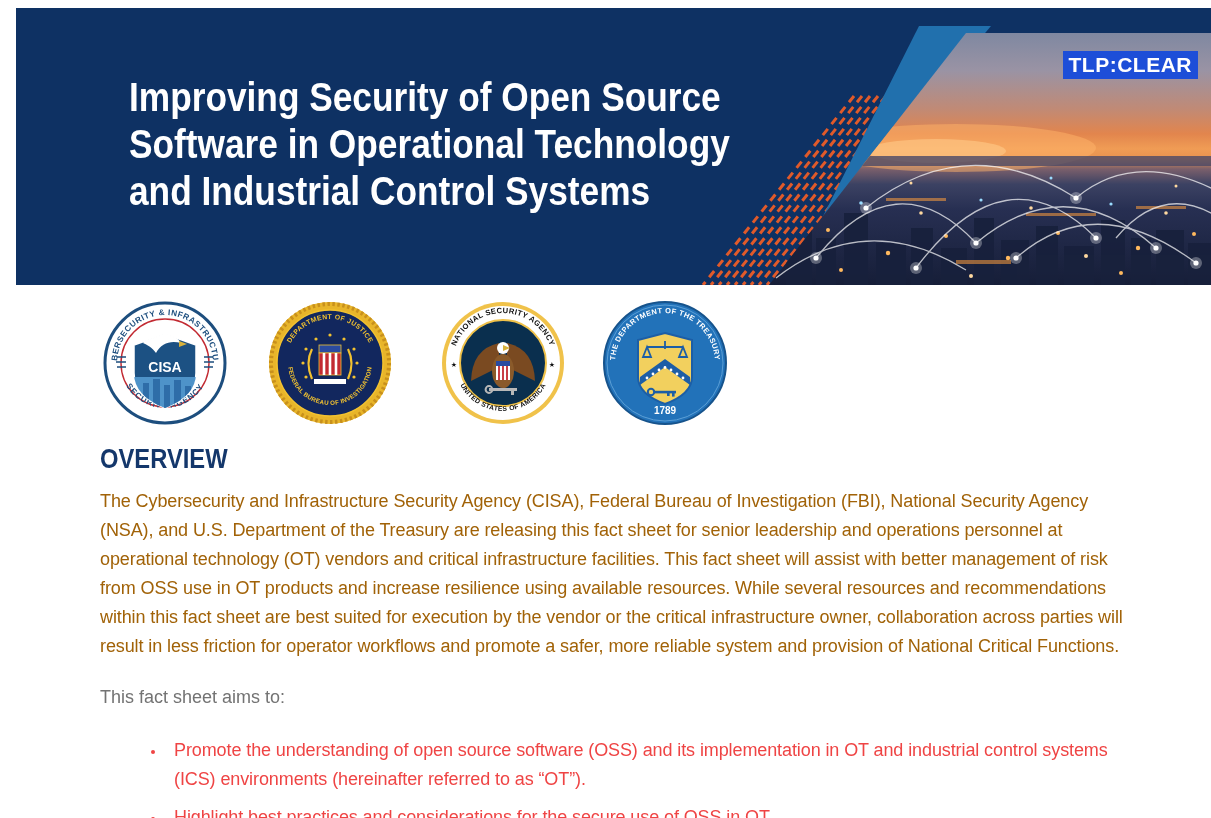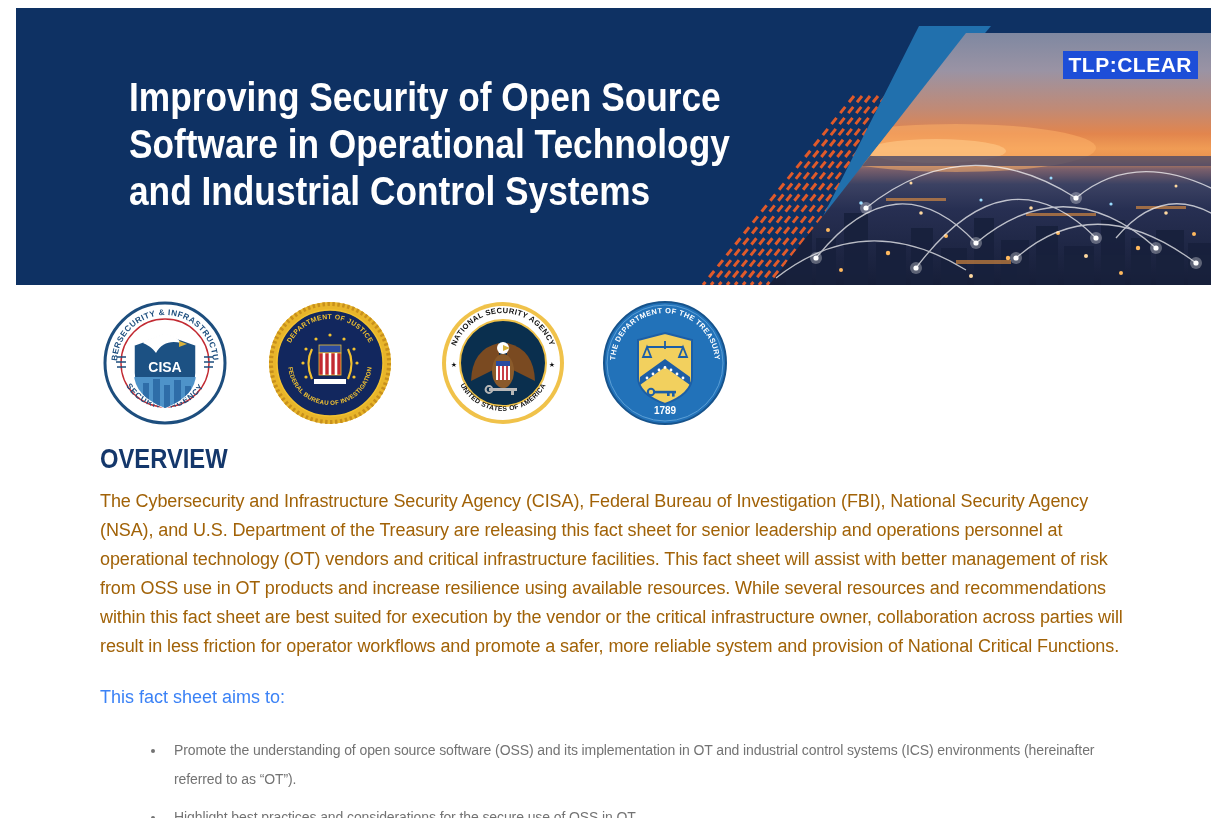--- a/index.html
+++ b/index.html
@@ -39,24 +39,24 @@
   
   .doc-main { position:absolute; left:100px; top:444px; width:1041px; }
   .overview-heading {
     color:#14376b; font-weight:bold; font-size:27px; line-height:30px;
     transform:scaleX(.88); transform-origin:left top; letter-spacing:0;
   }
   .body-text {
     margin-top:13px; color:#a16207; font-size:18px; line-height:29px;
     letter-spacing:-.1px;
   }
-  .aims-intro { margin-top:22px; color:#3b82f6; font-size:18px; line-height:29px; }
+  .aims-intro { margin-top:22px; color:#737373; font-size:18px; line-height:29px; }
   .aims-list { margin-top:24px; padding-left:66px; }
   .aims-list li {
-    color:#737373; font-size:14px; line-height:29px; letter-spacing:-.1px;
+    color:#ef4444; font-size:18px; line-height:29px; letter-spacing:-.1px;
     padding-left:8px; margin-bottom:9px;
   }
   .aims-list li::marker { font-size:14px; }
 
   
   .ringtext { font-family:"Liberation Sans", sans-serif; font-weight:bold; }
 </style>
 </head>
 <body>
 

